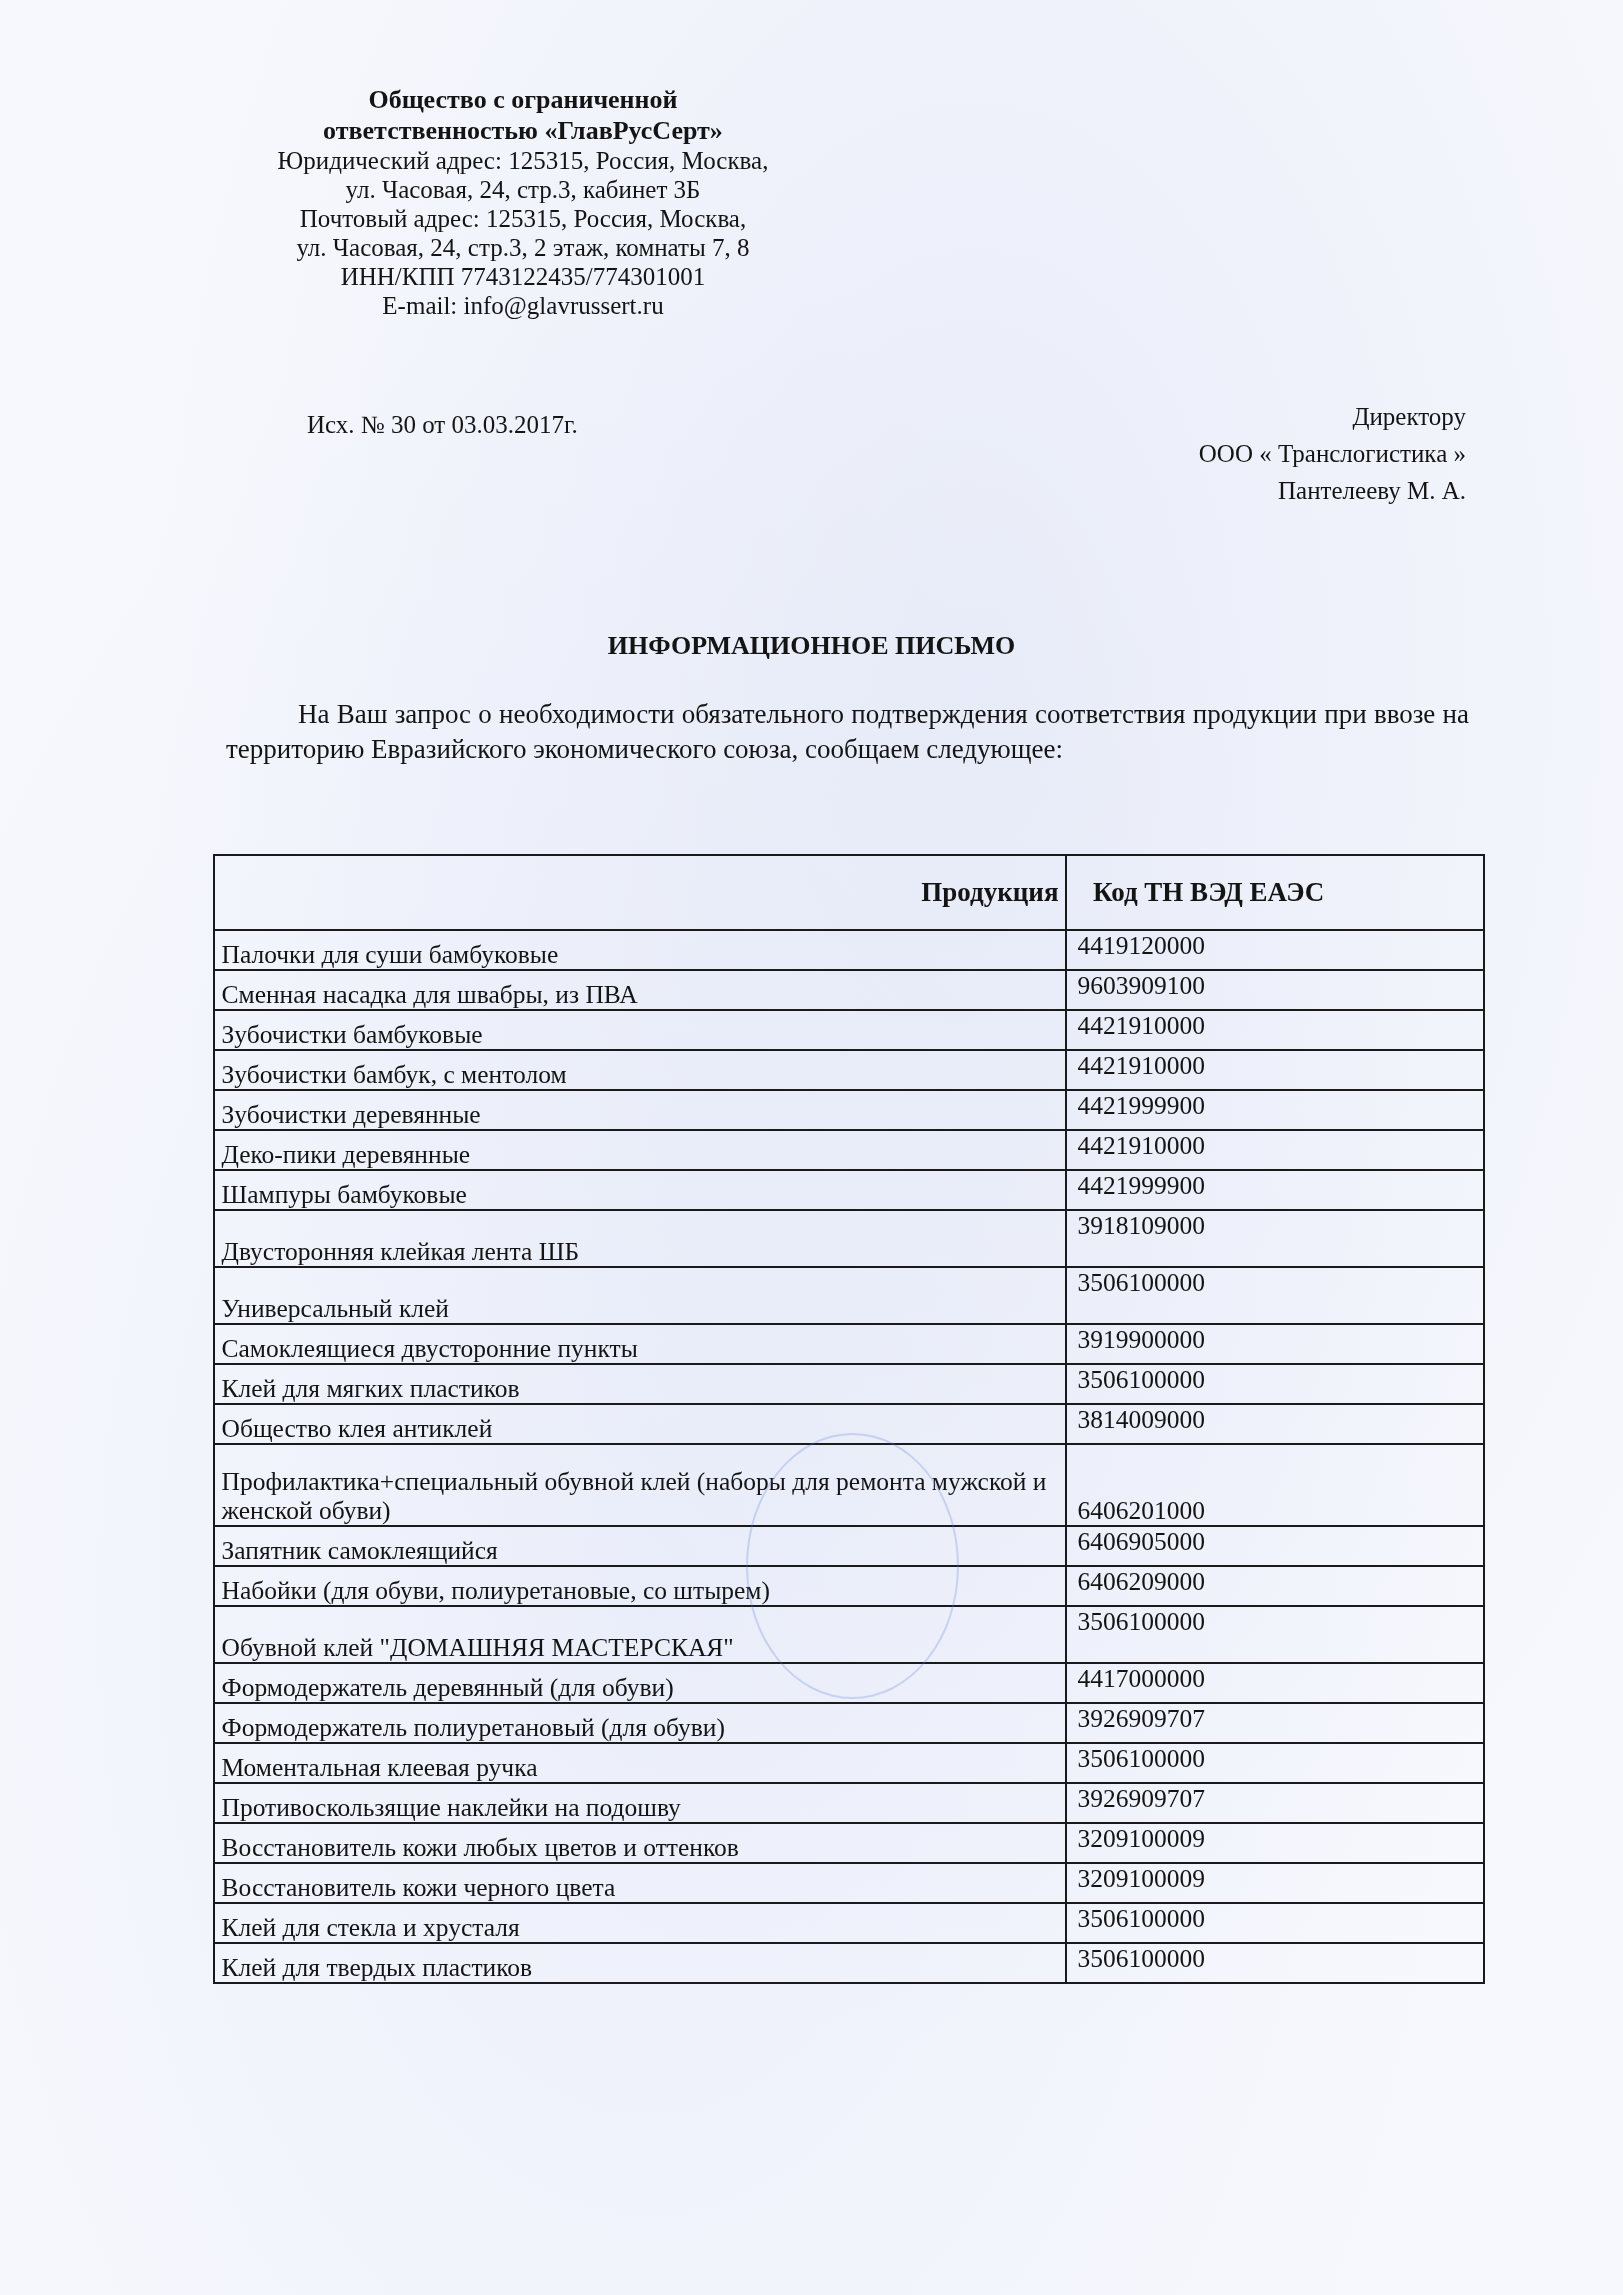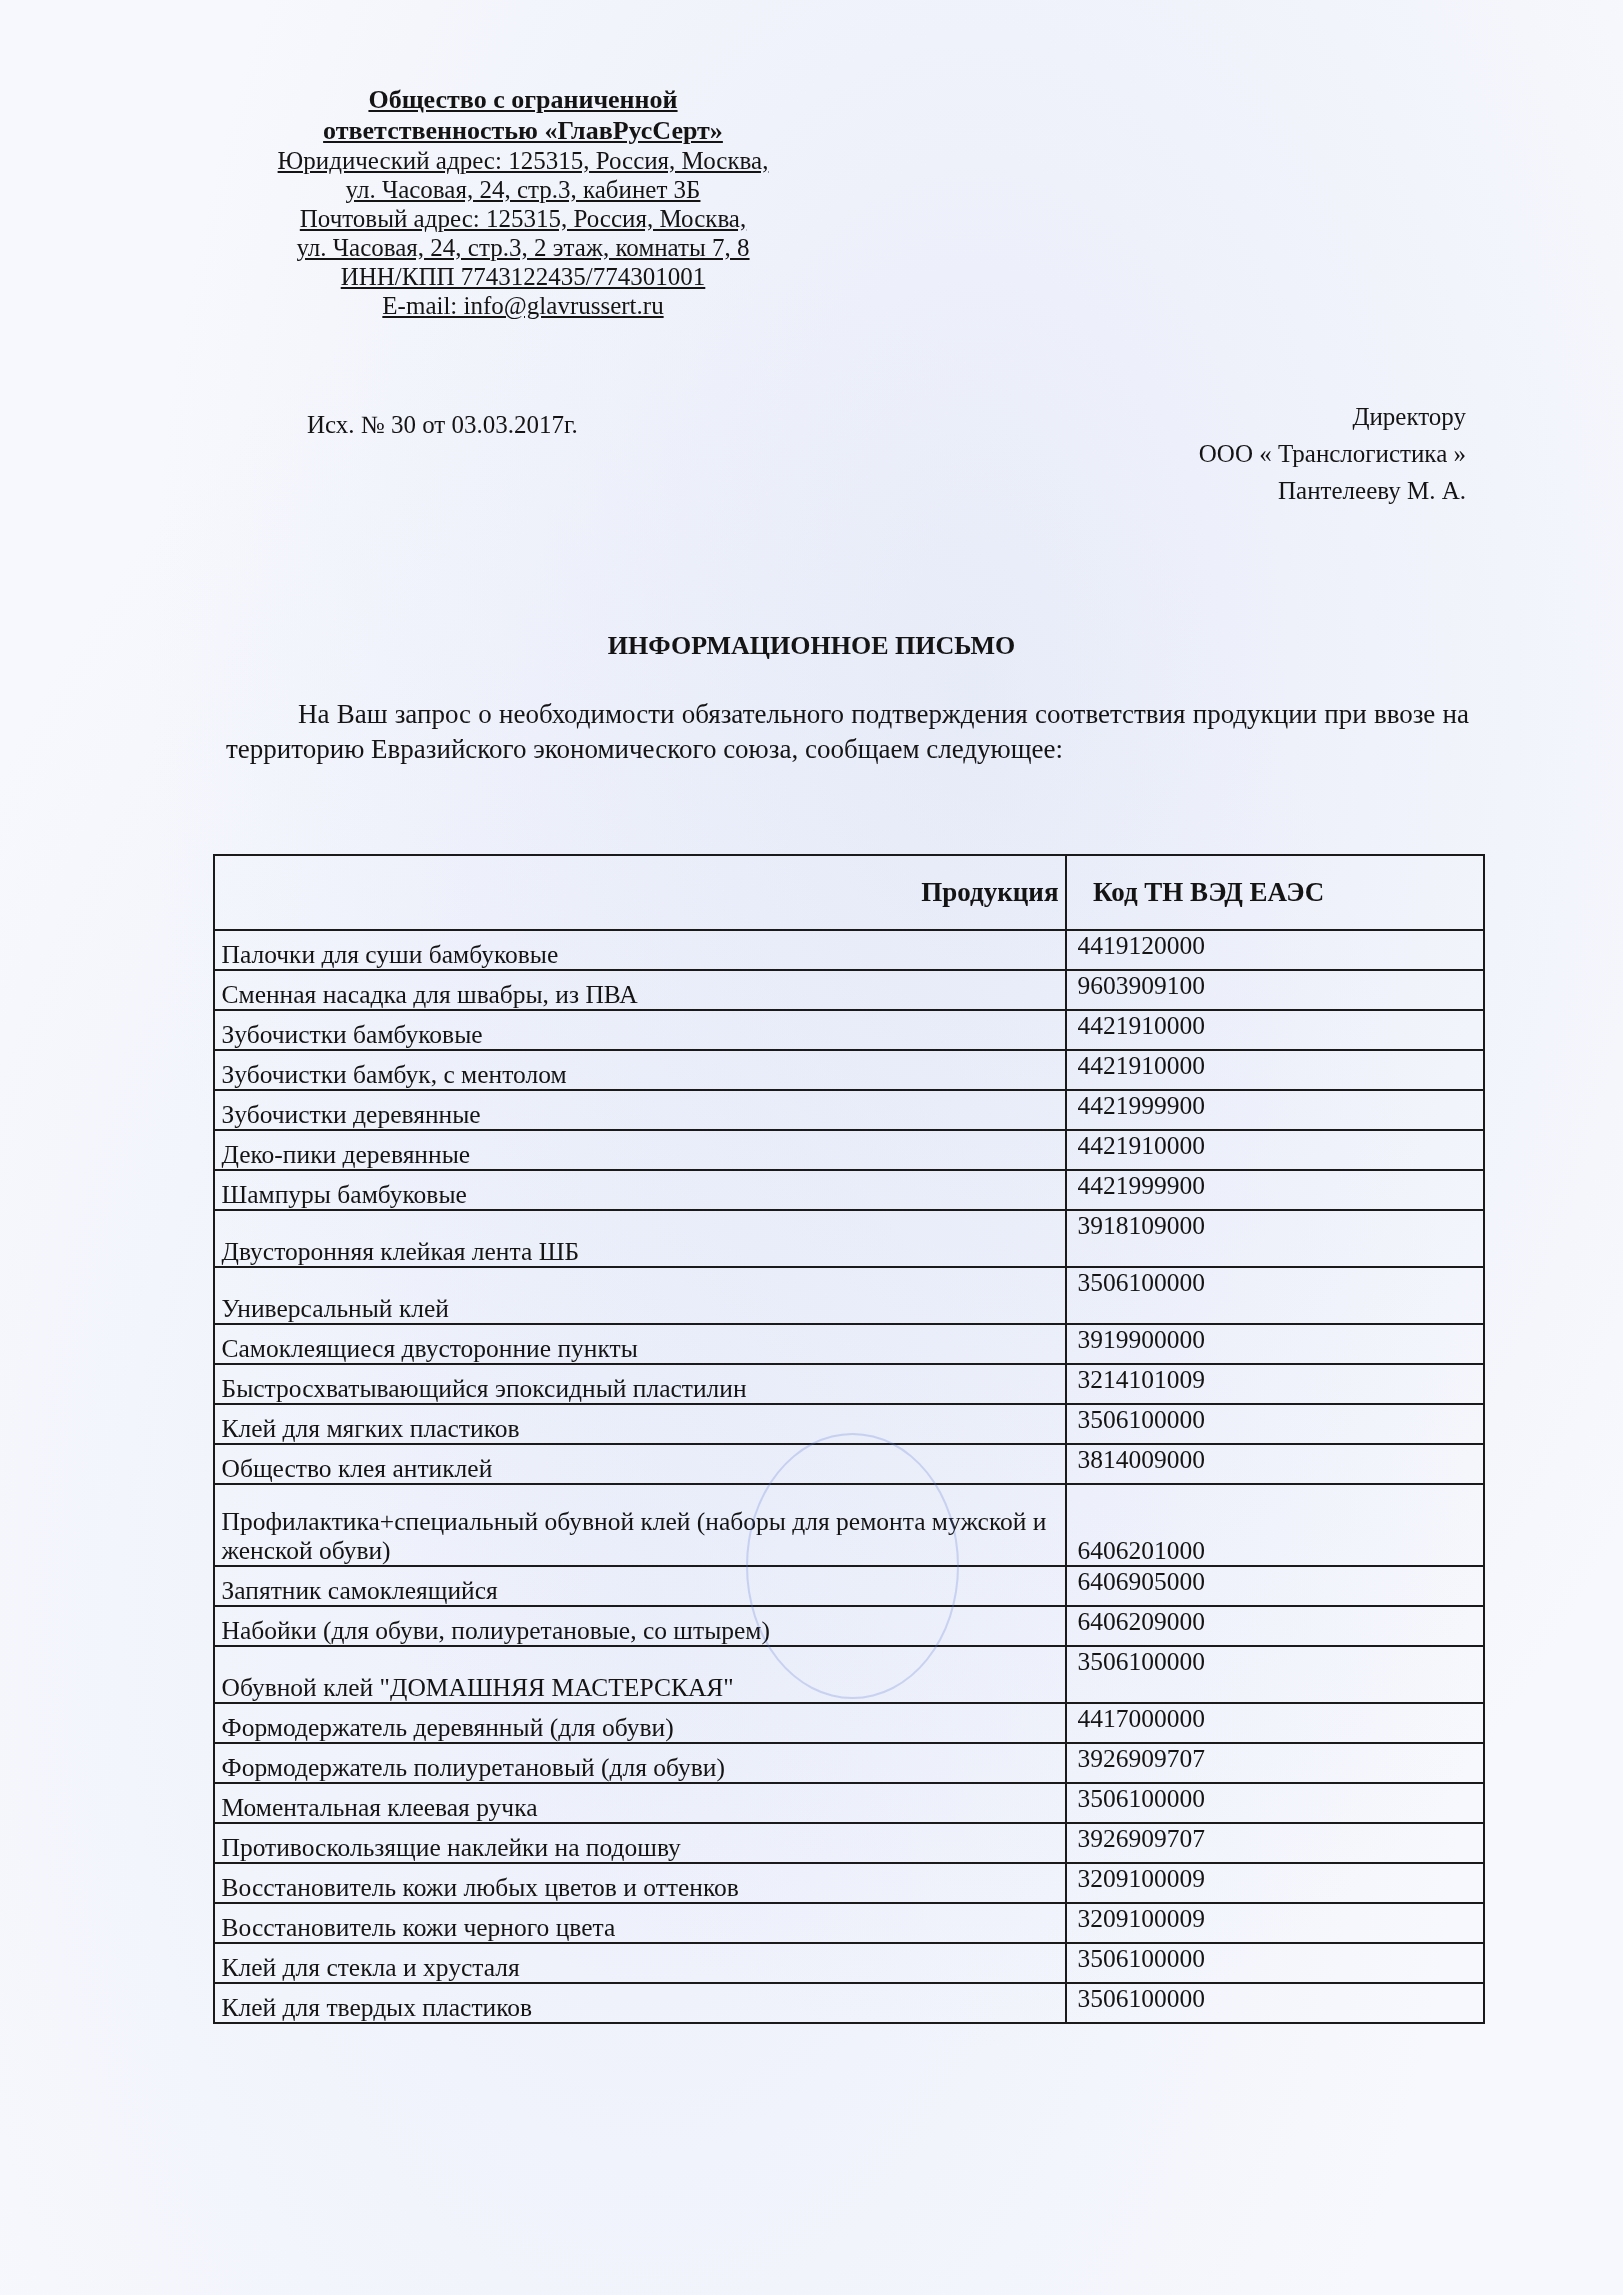--- a/index.html
+++ b/index.html
@@ -10,21 +10,21 @@
     color:#141414;
   }
   .page-tint {
     position:absolute; inset:0;
     background:
       radial-gradient(ellipse at 60% 30%, rgba(205,215,240,0.35), transparent 60%),
       radial-gradient(ellipse at 40% 70%, rgba(210,220,245,0.30), transparent 60%);
   }
   .letterhead {
     position:absolute; left:196px; top:84px; width:654px;
-    text-align:center; font-size:25px; line-height:29px;text-decoration:underline;
+    text-align:center; font-size:25px; line-height:29px;
   }
   .letterhead .org { font-weight:bold; font-size:26px; line-height:31px; }
   .outgoing {
     position:absolute; left:307px; top:411px; font-size:25px;
   }
   .addressee {
     position:absolute; right:157px; top:398px; text-align:right;
     font-size:25px; line-height:37px;
   }
   .doc-title {
@@ -131,24 +131,20 @@
       </tr>
     <tr class="tall">
         <td class="name">Универсальный клей</td>
         <td class="code">3506100000</td>
       </tr>
     <tr>
         <td class="name">Самоклеящиеся двусторонние пункты</td>
         <td class="code">3919900000</td>
       </tr>
     <tr>
-        <td class="name">Быстросхватывающийся эпоксидный пластилин</td>
-        <td class="code">3214101009</td>
-      </tr>
-    <tr>
         <td class="name">Клей для мягких пластиков</td>
         <td class="code">3506100000</td>
       </tr>
     <tr>
         <td class="name">Общество клея антиклей</td>
         <td class="code">3814009000</td>
       </tr>
     <tr class="double">
         <td class="name">Профилактика+специальный обувной клей (наборы для ремонта мужской и женской обуви)</td>
         <td class="code" style="vertical-align:bottom">6406201000</td>

